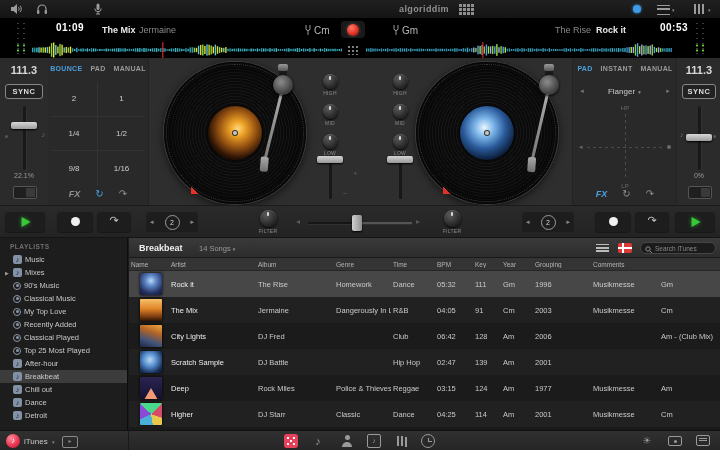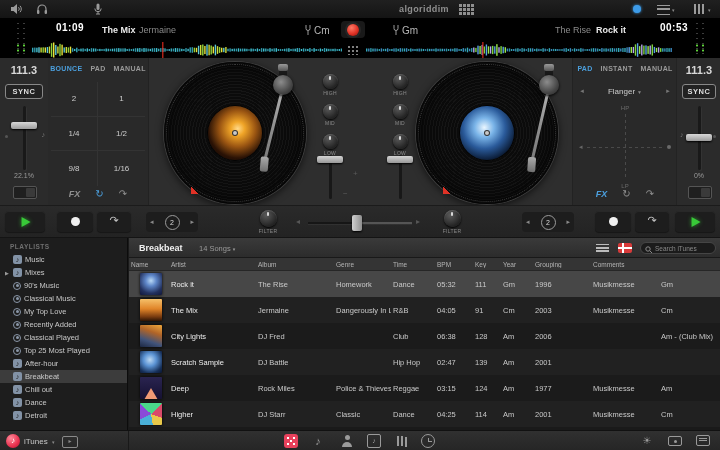--- a/index.html
+++ b/index.html
@@ -908,21 +908,21 @@
   </div>
 
   <div class="row i-2">
     <div>
               <div class="thumb"></div>
             </div>
     <span class="cell c-name">City Lights</span>
     <span class="cell">DJ Fred</span>
     <span class="cell"></span>
     <span class="cell">Club</span>
-    <span class="cell">06:38</span>
+    <span class="cell">06:42</span>
     <span class="cell">128</span>
     <span class="cell">Am</span>
     <span class="cell">2006</span>
     <span class="cell"></span>
     <span class="cell">Am - (Club Mix)</span>
   </div>
 
   <div class="row i-3">
     <div>
               <div class="thumb"></div>

